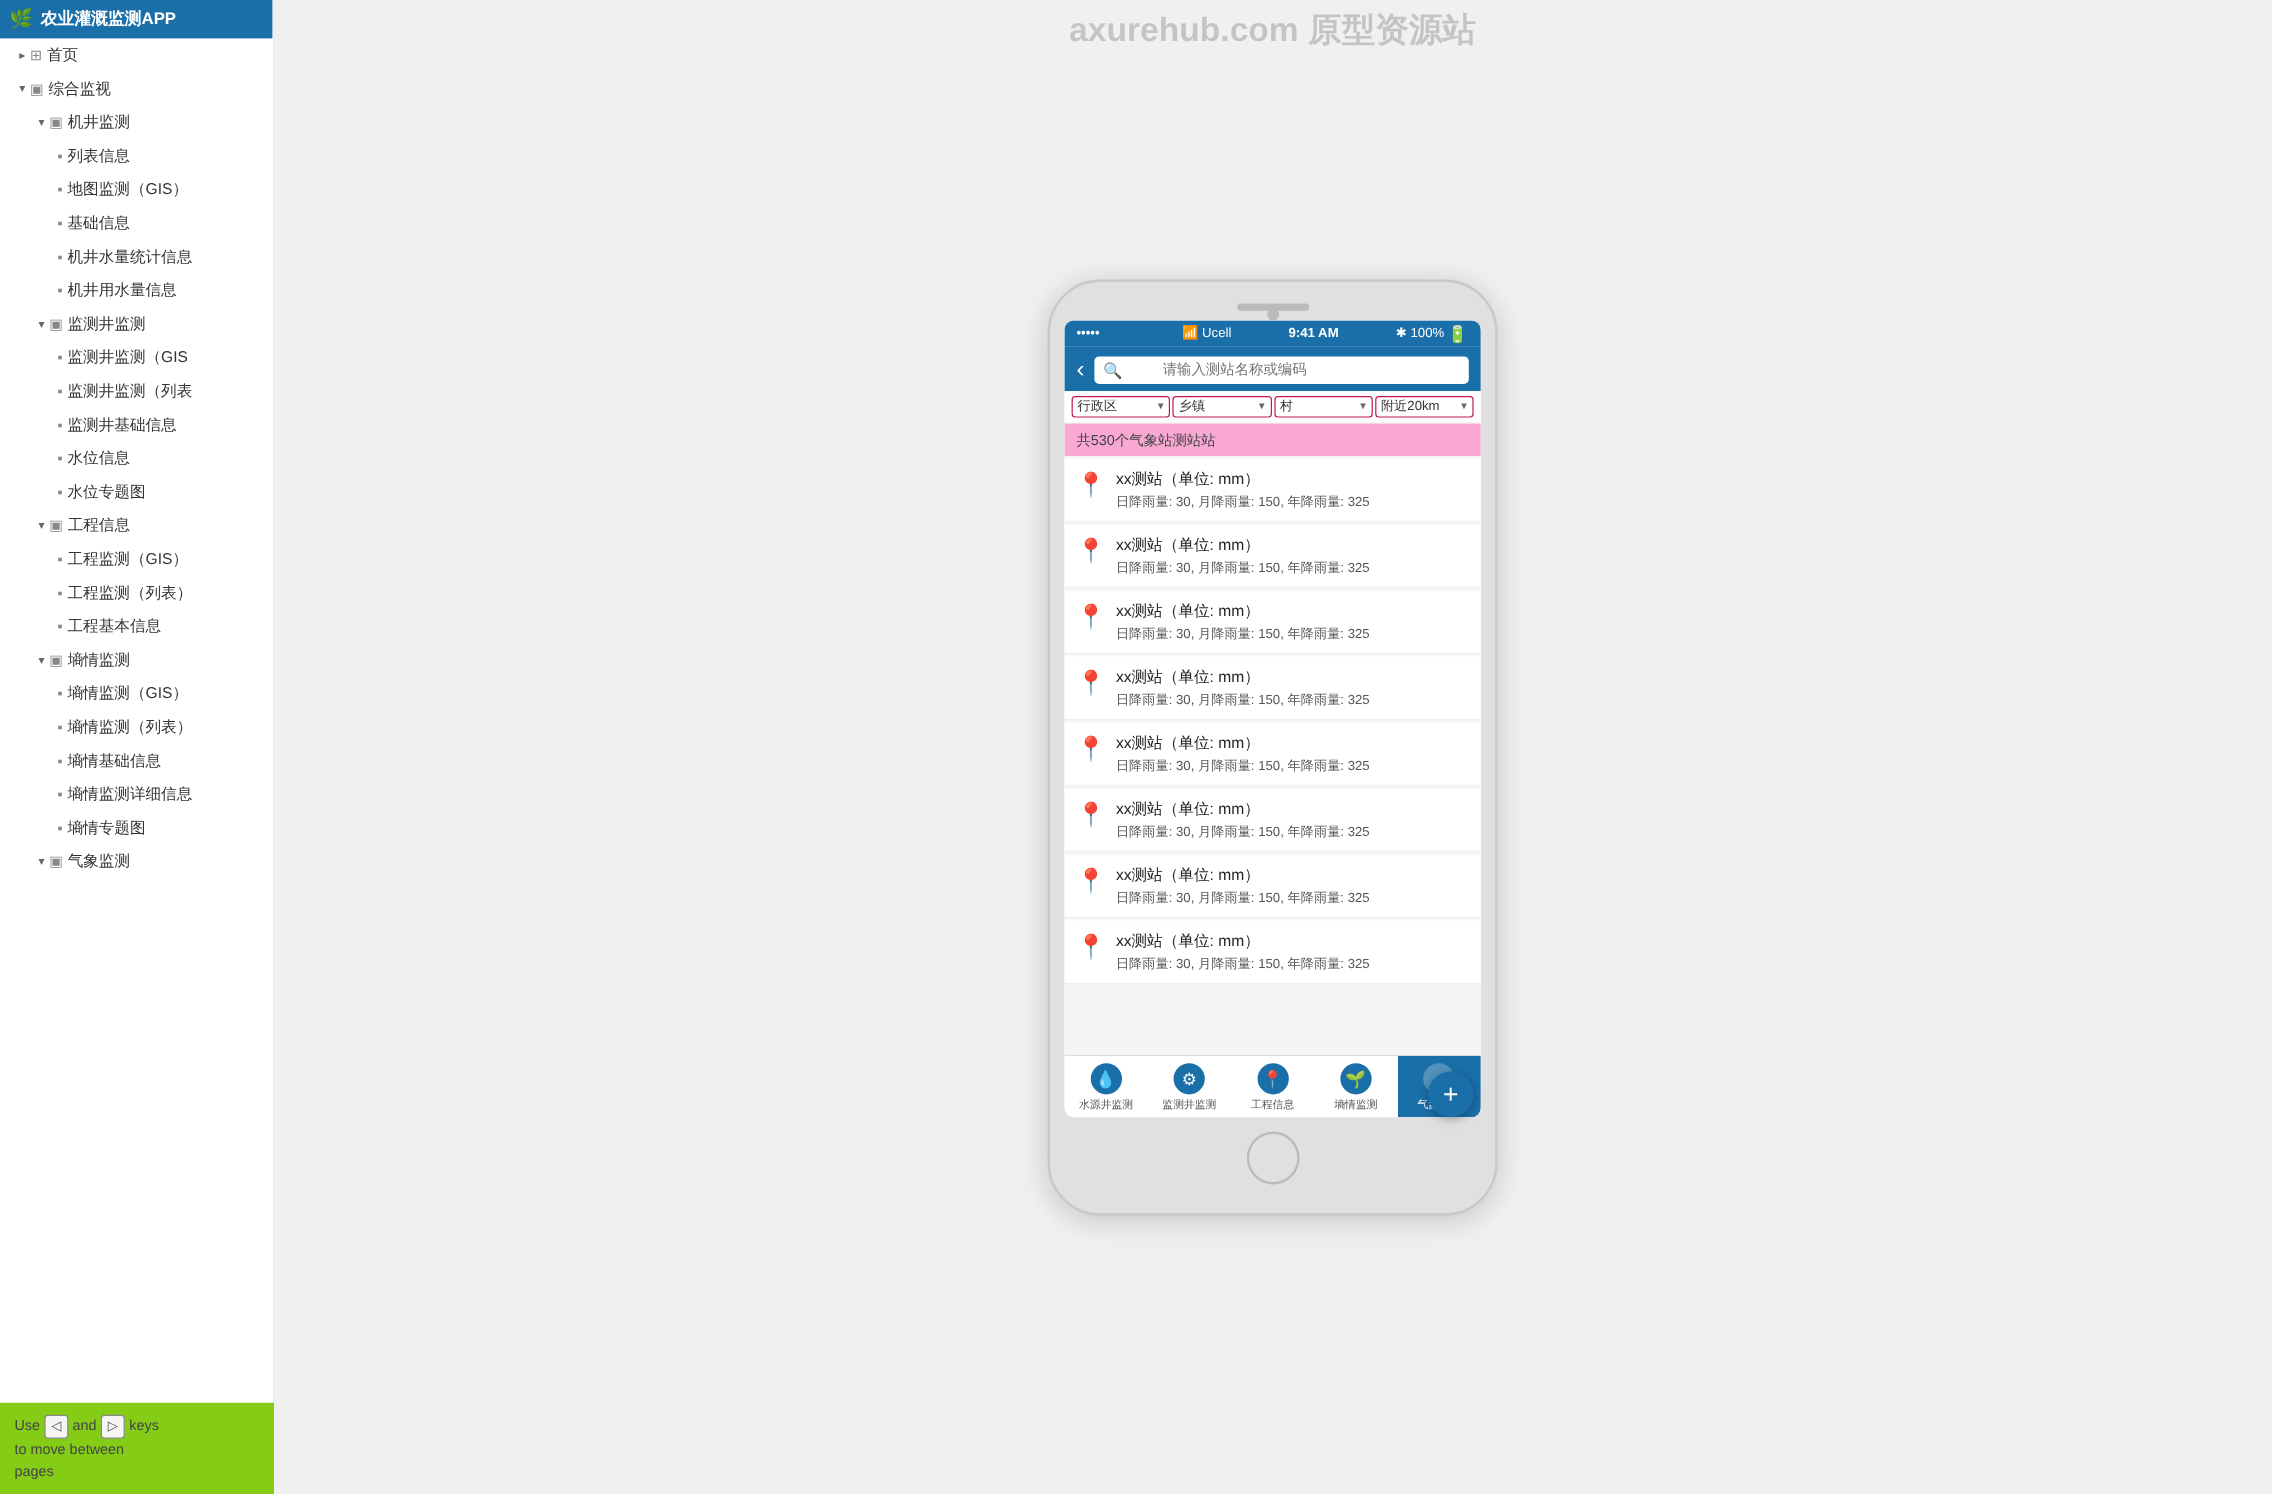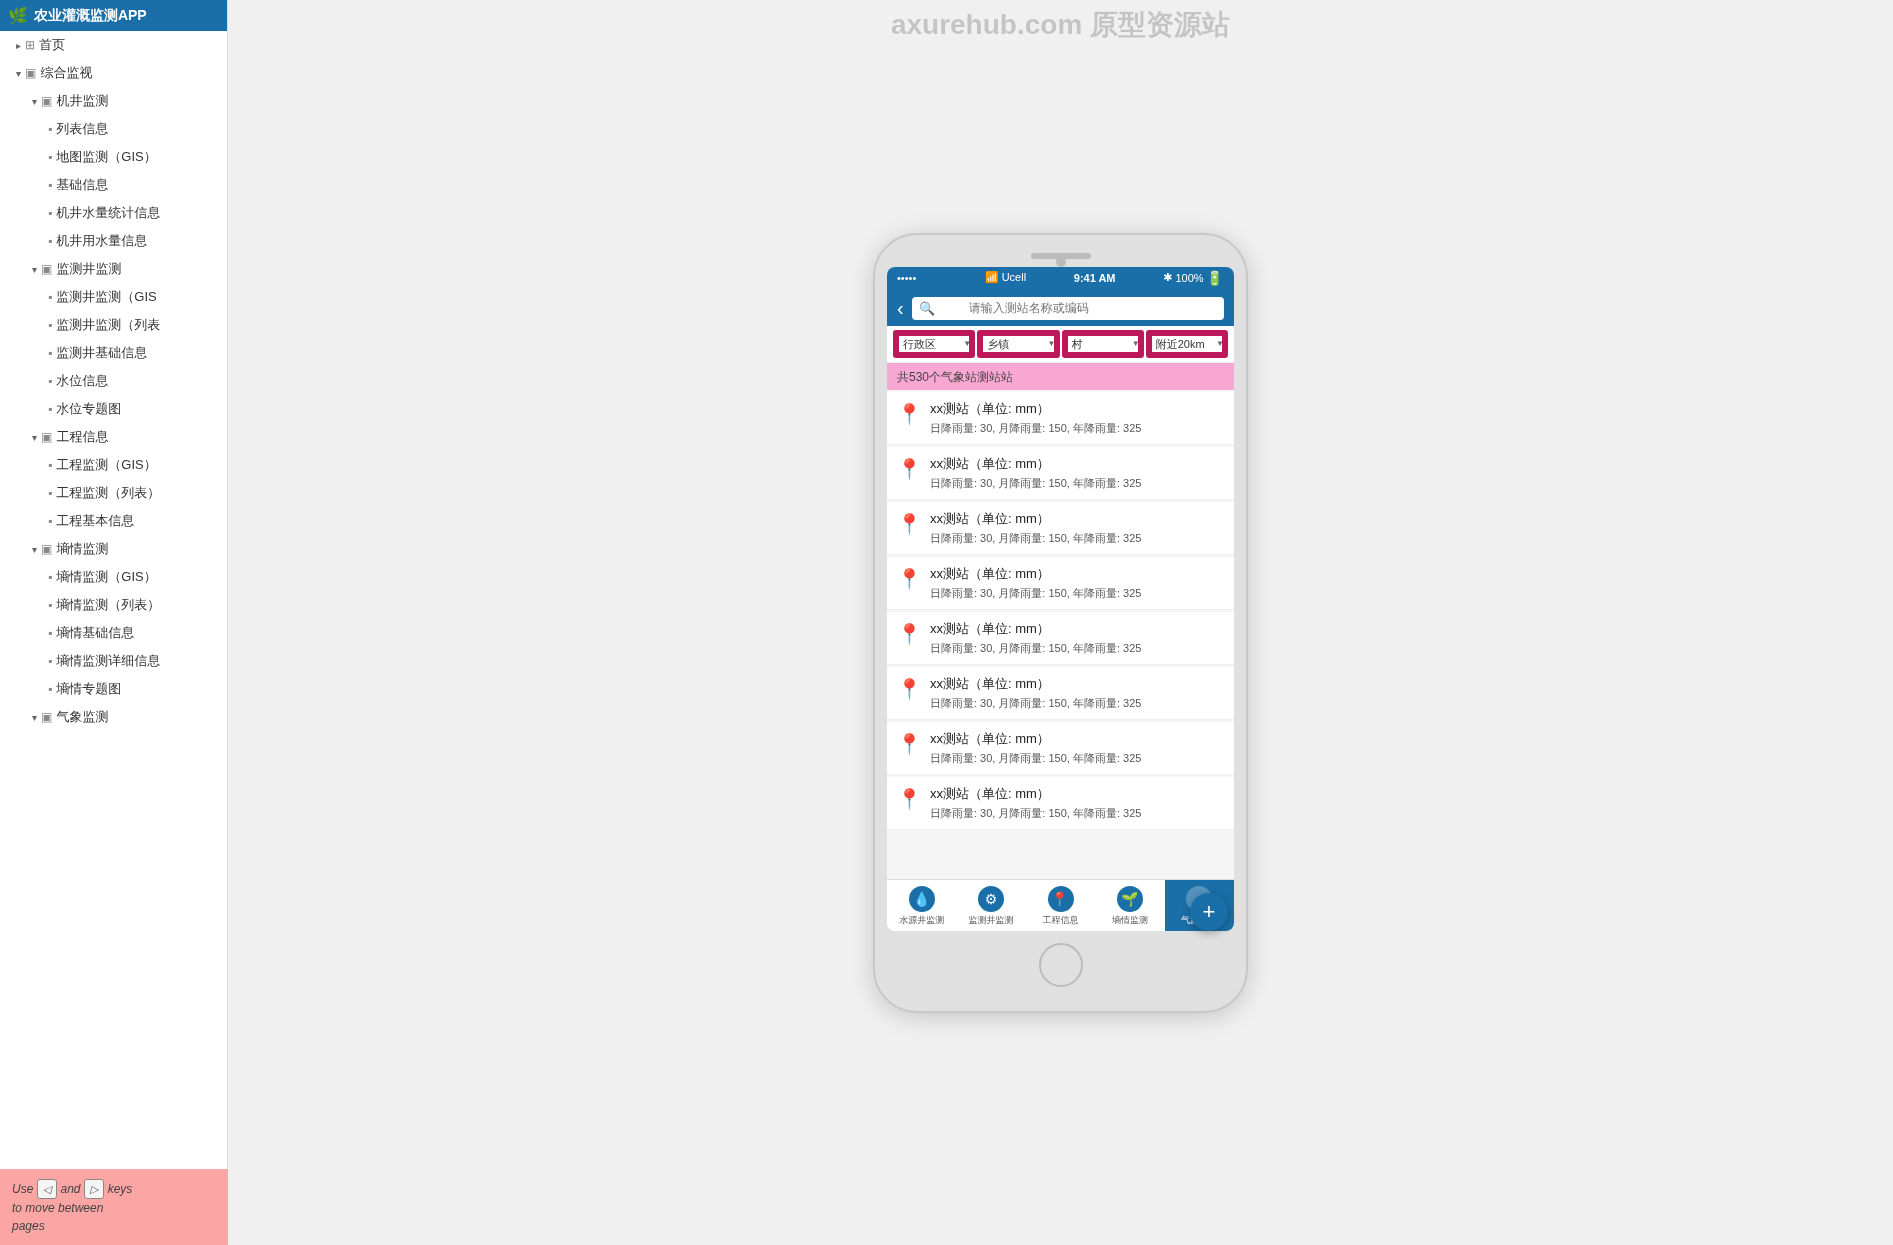--- a/index.html
+++ b/index.html
@@ -185,21 +185,21 @@
     .filter-select-wrap::after {
       content: "▼";
       font-size: 8px;
       position: absolute;
       right: 4px;
       color: #666;
       pointer-events: none;
     }
     .filter-select-wrap select {
       width: 100%;
-      border: 6px solid #be185d;
+      border: 1px solid #be185d;
       border-radius: 3px;
       font-size: 11px;
       padding: 2px 10px 2px 4px;
       color: #333;
       background: #fff;
       appearance: none;
       cursor: pointer;
     }
 
     
@@ -337,26 +337,25 @@
       border-radius: 4px;
       margin-left: 2px;
     }
 
     
     .bottom-info {
       position: absolute;
       bottom: 0;
       left: 0;
       width: 228px;
-      background: #fca5a5;
+      background: #84cc16;
       padding: 10px 12px 10px 12px;
       font-size: 12px;
       color: #444;
       line-height: 1.5;
-      font-style: italic;
     }
     .bottom-info .keys {
       display: inline-flex;
       gap: 4px;
       align-items: center;
     }
     .key-box {
       border: 1px solid #888;
       border-radius: 3px;
       padding: 1px 5px;

